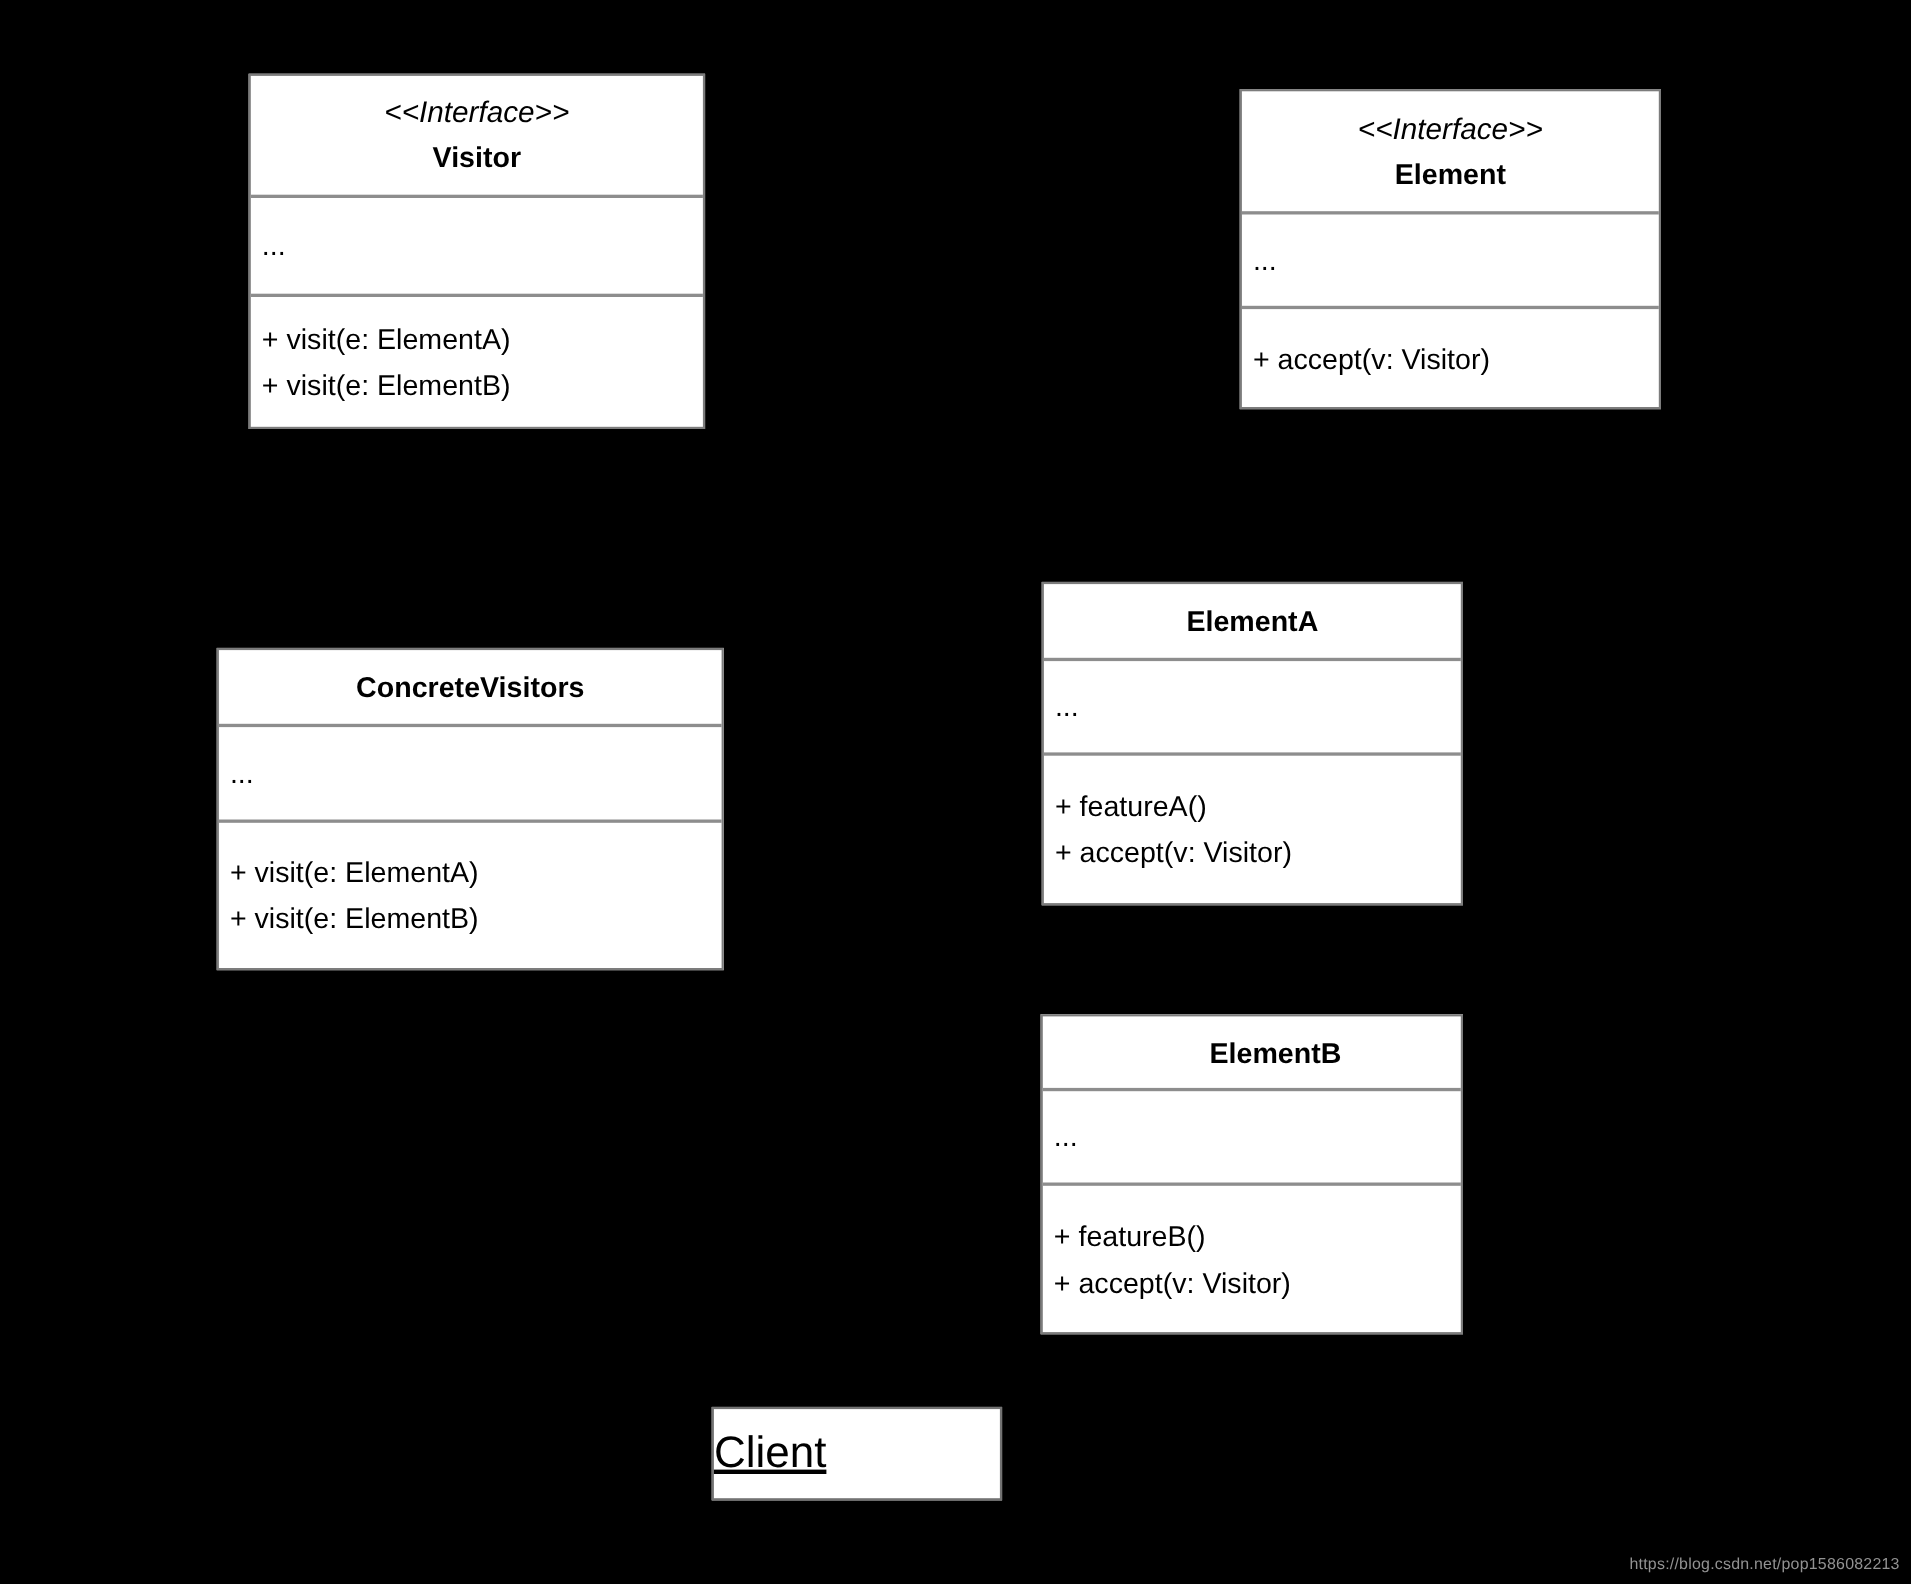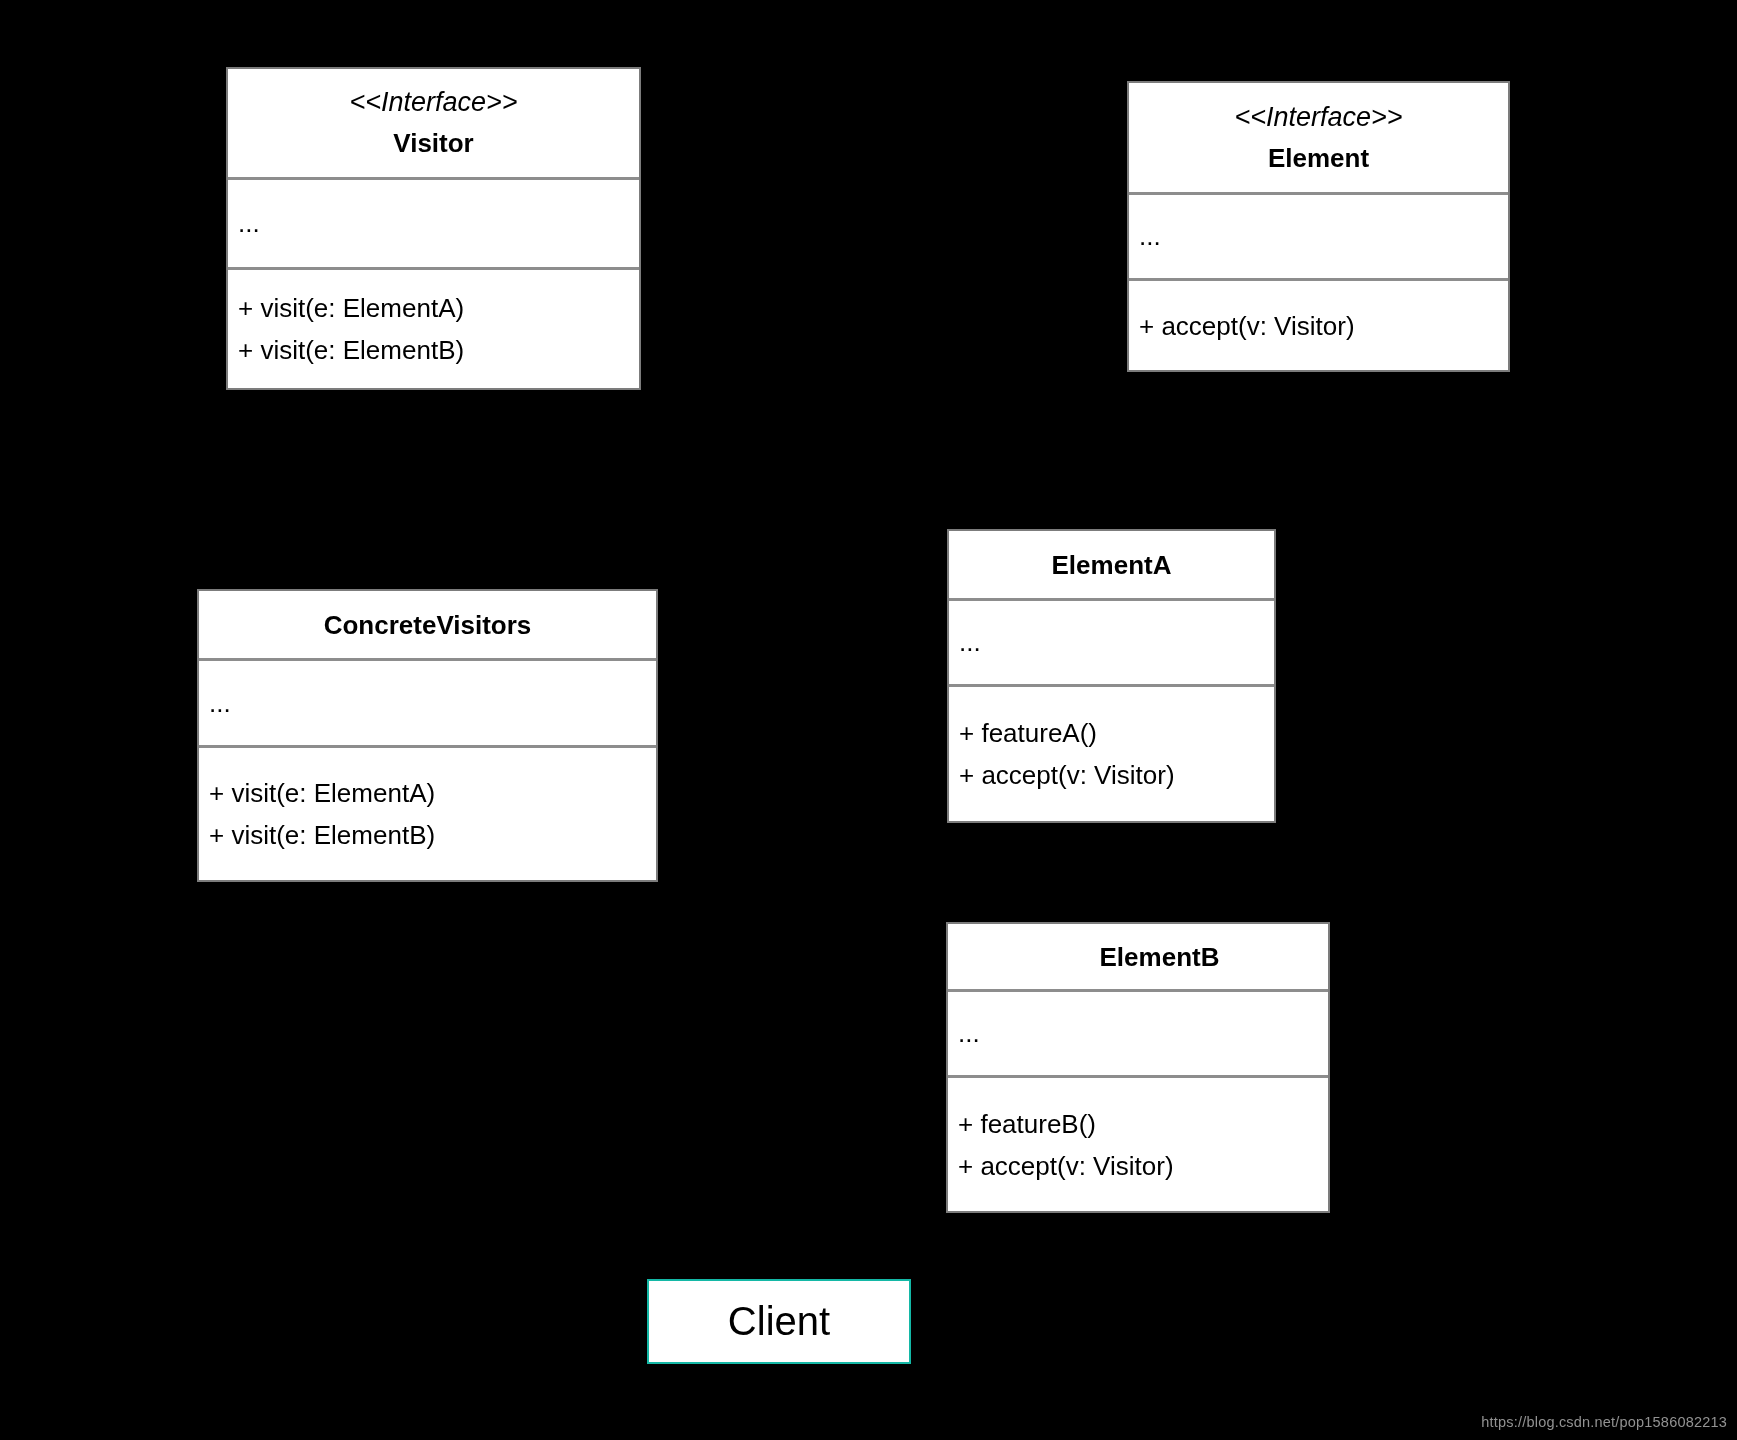--- a/index.html
+++ b/index.html
@@ -73,38 +73,39 @@
   #box-visitor .sec-attrs { height: 90px; }
 
   #box-element            { left: 1127px; top: 81px;  width: 383px; height: 291px; }
   #box-element .sec-title { height: 109px; }
   #box-element .sec-attrs { height: 86px; }
 
   #box-concrete-visitors            { left: 197px; top: 589px; width: 461px; height: 293px; }
   #box-concrete-visitors .sec-title { height: 67px; text-align: center; }
   #box-concrete-visitors .sec-attrs { height: 87px; }
 
-  #box-element-a            { left: 947px; top: 529px; width: 329px; height: 294px; }
+  #box-element-a            { left: 947px; top: 529px; width: 383px; height: 294px; }
   #box-element-a .sec-title { height: 67px; }
   #box-element-a .sec-attrs { height: 86px; }
 
   #box-element-b            { left: 946px; top: 922px; width: 384px; height: 291px; }
   #box-element-b .sec-title { height: 65px; padding-left: 43px; }
   #box-element-b .sec-attrs { height: 86px; }
 
   #box-client {
     left: 647px;
     top: 1279px;
     width: 264px;
     height: 85px;
     flex-direction: row;
     align-items: center;
-    justify-content: center;
+    justify-content: flex-start;
     font-size: 40px;
-    border: 2px solid #14b8a6;
+    border: 2px solid #737373;
+    text-decoration: underline;
   }
 
   .watermark {
     position: absolute;
     right: 10px;
     bottom: 10px;
     font-size: 14.5px;
     color: #929292;
     letter-spacing: 0.2px;
   }

